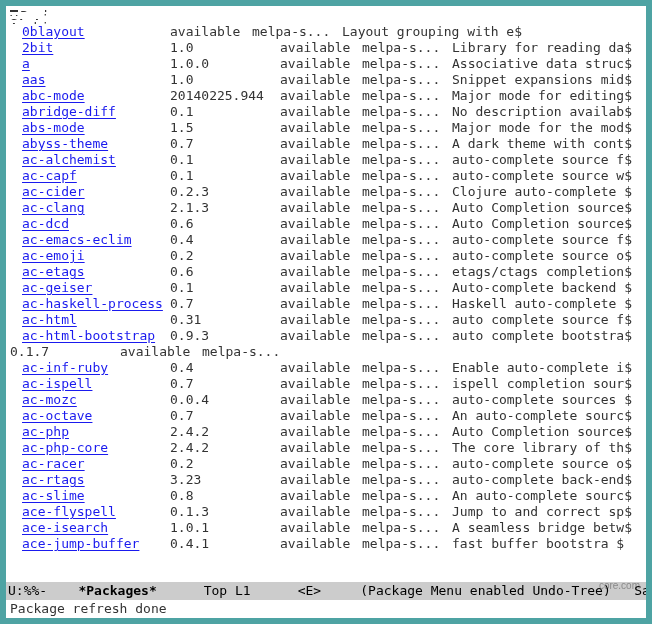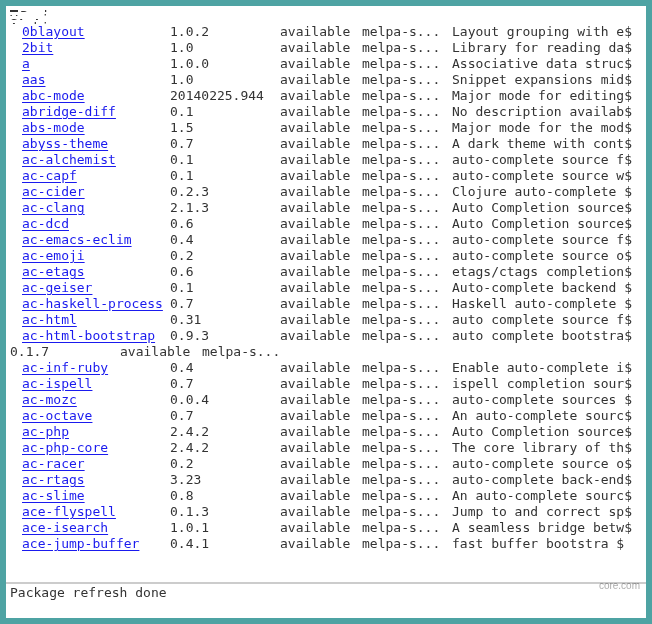--- a/index.html
+++ b/index.html
@@ -58,21 +58,21 @@
       font-size: 13px;
       line-height: 18px;
       height: 18px;
       padding: 0 2px;
       white-space: nowrap;
       overflow: hidden;
     }
     .mode-line .mode-buf { font-weight: bold; }
     .echo-area {
       position: absolute;
-      left: 0; right: 0; bottom: 16px;
+      left: 0; right: 0; bottom: 0;
       height: 18px;
       line-height: 18px;
       padding: 0 4px;
       background: #fff;
       color: #333;
     }
     .watermark {
       position: absolute;
       right: 6px;
       bottom: 24px;
@@ -88,21 +88,20 @@
 <div class="content" id="content">
     <div class="header-row">
       <div class="col-pkg"><span class="cursor-block"></span><span>Package</span></div>
       <div class="col-ver">Version</div>
       <div class="col-stat bold">Status ▼</div>
       <div class="col-arch">Archive</div>
       <div class="col-desc">Description</div>
     </div>
     <div class="row">
       <div class="col-pkg"><span class="pad"></span><span class="pkg-link">0blayout</span></div>
-      <div class="col-ver">1.0.2</div>
       <div class="col-stat">available</div>
       <div class="col-arch">melpa-s...</div>
       <div class="col-desc">Layout grouping with e$</div>
     </div>
     <div class="row">
       <div class="col-pkg"><span class="pad"></span><span class="pkg-link">2bit</span></div>
       <div class="col-ver">1.0</div>
       <div class="col-stat">available</div>
       <div class="col-arch">melpa-s...</div>
       <div class="col-desc">Library for reading da$</div>

